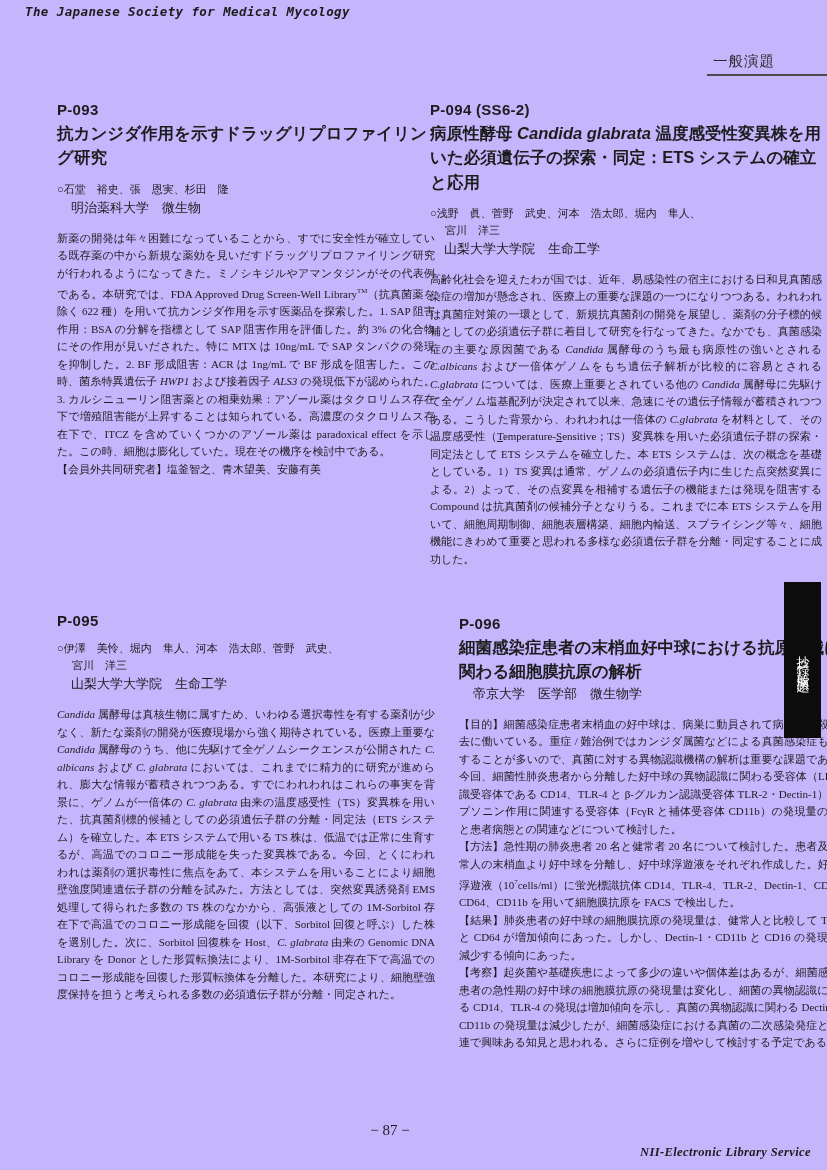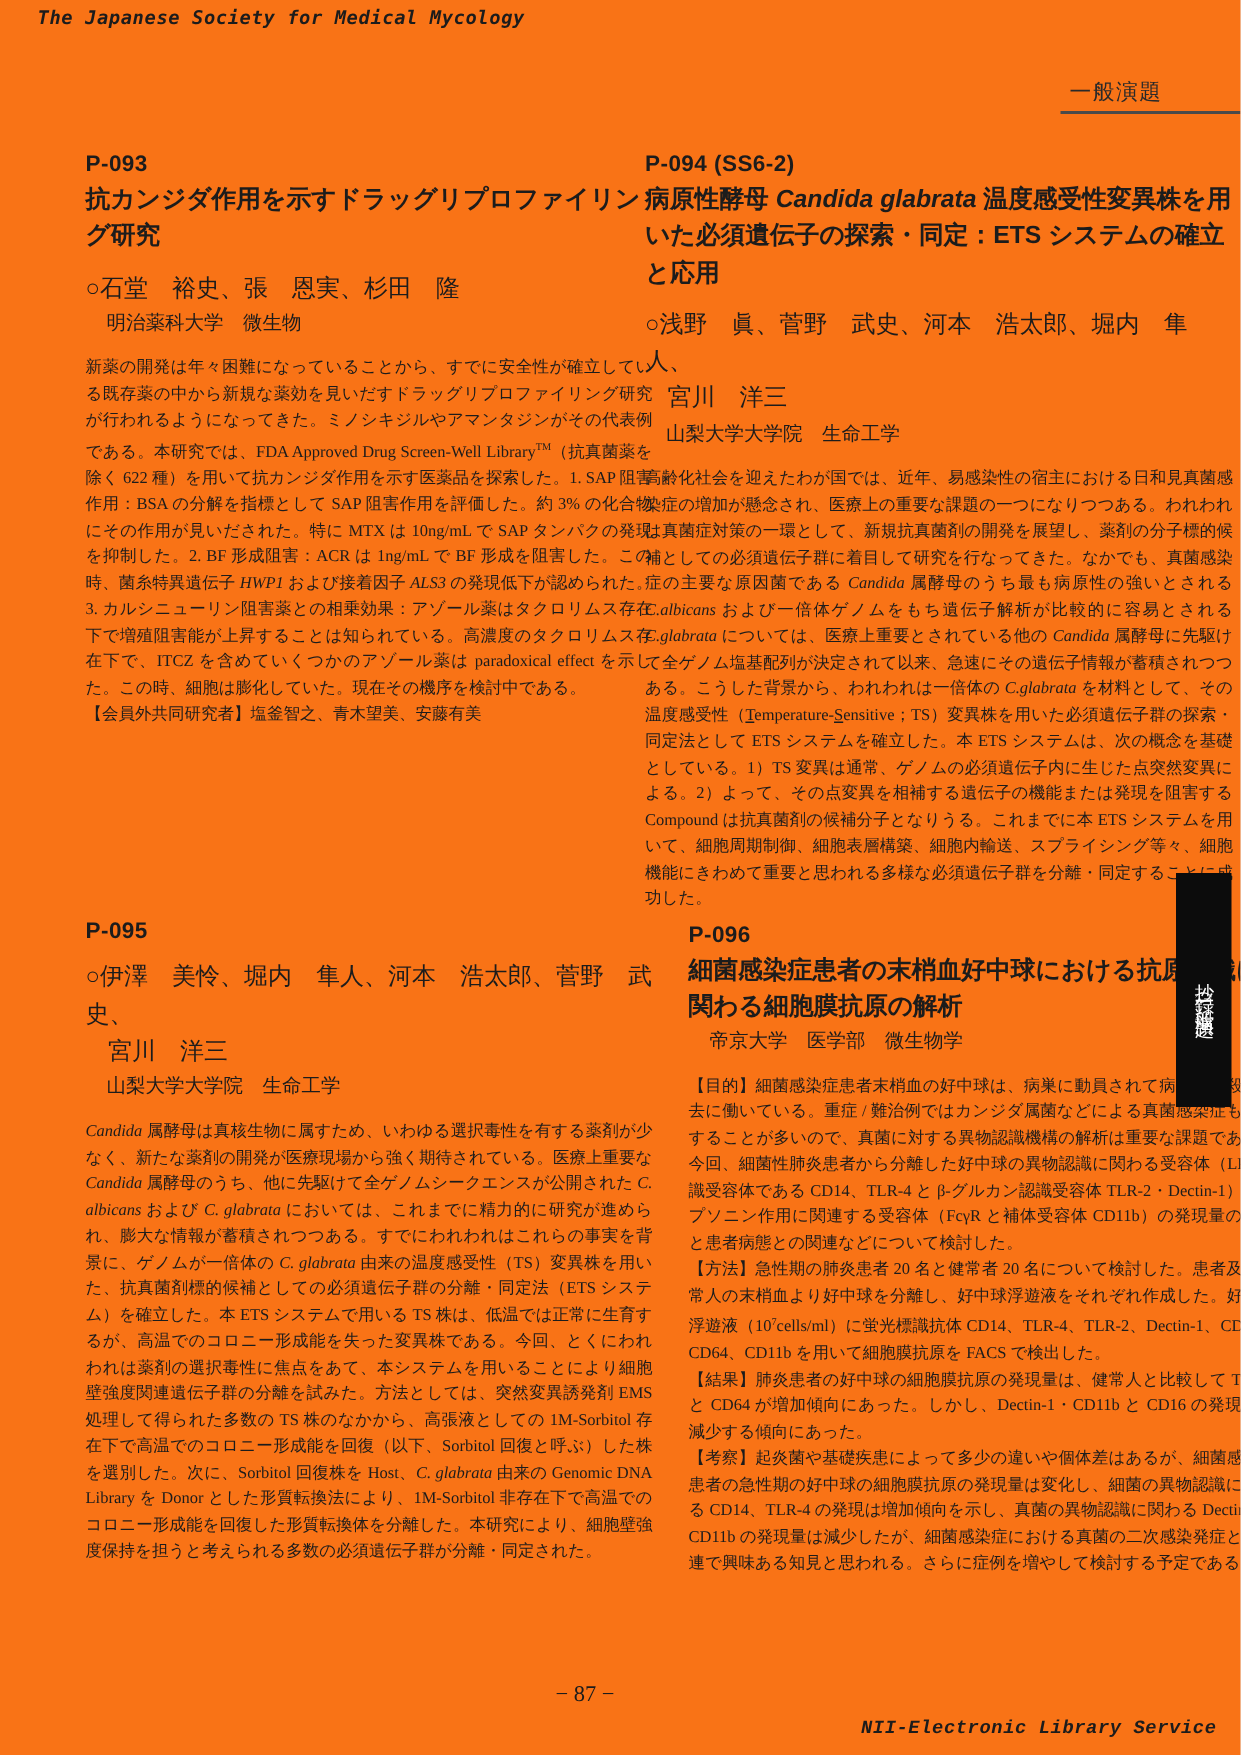--- a/index.html
+++ b/index.html
@@ -1,42 +1,42 @@
 <!DOCTYPE html>
 <html lang="ja"><head>
 <meta charset="utf-8">
 <style>
   html,body{margin:0;padding:0;background:#e8e8e8;}
-  .page{position:relative;width:827px;height:1170px;background:#f97316;margin:0 auto;
+  .page{position:relative;width:827px;height:1170px;background:#c4b5fd;margin:0 auto;
         font-family:"Liberation Serif",serif;color:#1c1c1c;overflow:hidden;}
   .masthead{position:absolute;left:25px;top:4px;font-family:"DejaVu Sans Mono",monospace;
         font-style:italic;font-weight:bold;font-size:12.5px;letter-spacing:0.4px;}
   .session-tab{position:absolute;left:713px;top:52px;font-family:"Liberation Sans",sans-serif;
         font-size:14.5px;color:#2a2a2a;letter-spacing:1px;}
   .session-rule{position:absolute;left:707px;top:74px;width:120px;height:2px;background:#4a4a4a;}
   .abstract{position:absolute;}
   .abs-0{left:57px;top:101px;width:378px;}
   .abs-1{left:430px;top:101px;width:392px;}
   .abs-2{left:57px;top:612px;width:378px;}
   .abs-3{left:430px;top:615px;width:392px;margin-left:29px;}
   .abs-id{font-family:"Liberation Sans",sans-serif;font-weight:bold;font-size:15px;letter-spacing:0.3px;}
   .abs-title{font-family:"Liberation Sans",sans-serif;font-weight:bold;font-size:16.5px;
         line-height:1.47;margin-top:3px;}
-  .abs-authors{font-size:16px;margin-top:11px;line-height:1.55;}
+  .abs-authors{font-size:11px;margin-top:11px;line-height:1.55;}
   .abs-authors .cont{padding-left:15px;}
   .abs-affil{font-size:13px;padding-left:14px;margin-top:1px;font-family:Liberation Mono, monospace;}
   .abs-body{margin-top:13px;font-size:11px;line-height:17.5px;text-align:justify;}
   .abs-body p{margin:0;}
   .abs-body sup{font-size:0.62em;}
   .u{text-decoration:underline;}
   .side-tab{position:absolute;left:784px;top:582px;width:37px;height:156px;background:#0c0c0c;
         color:#ffffff;writing-mode:vertical-rl;display:flex;align-items:center;justify-content:center;
         font-size:13px;letter-spacing:3px;font-family:"Liberation Serif",serif;}
   .page-number{position:absolute;left:335px;top:1122px;width:110px;text-align:center;font-size:15px;}
-  .nii-footer{position:absolute;right:16px;top:1145px;font-family:Liberation Mono, monospace;
+  .nii-footer{position:absolute;right:16px;top:1145px;font-family:Liberation Serif, serif;
         font-style:italic;font-weight:bold;font-size:12.5px;letter-spacing:0.4px;margin-left:48px;}
 </style>
 </head>
 <body>
 
 <div class="page">
 
   <div class="masthead">The Japanese Society for Medical Mycology</div>
 
   <div class="session-tab">一般演題</div>

